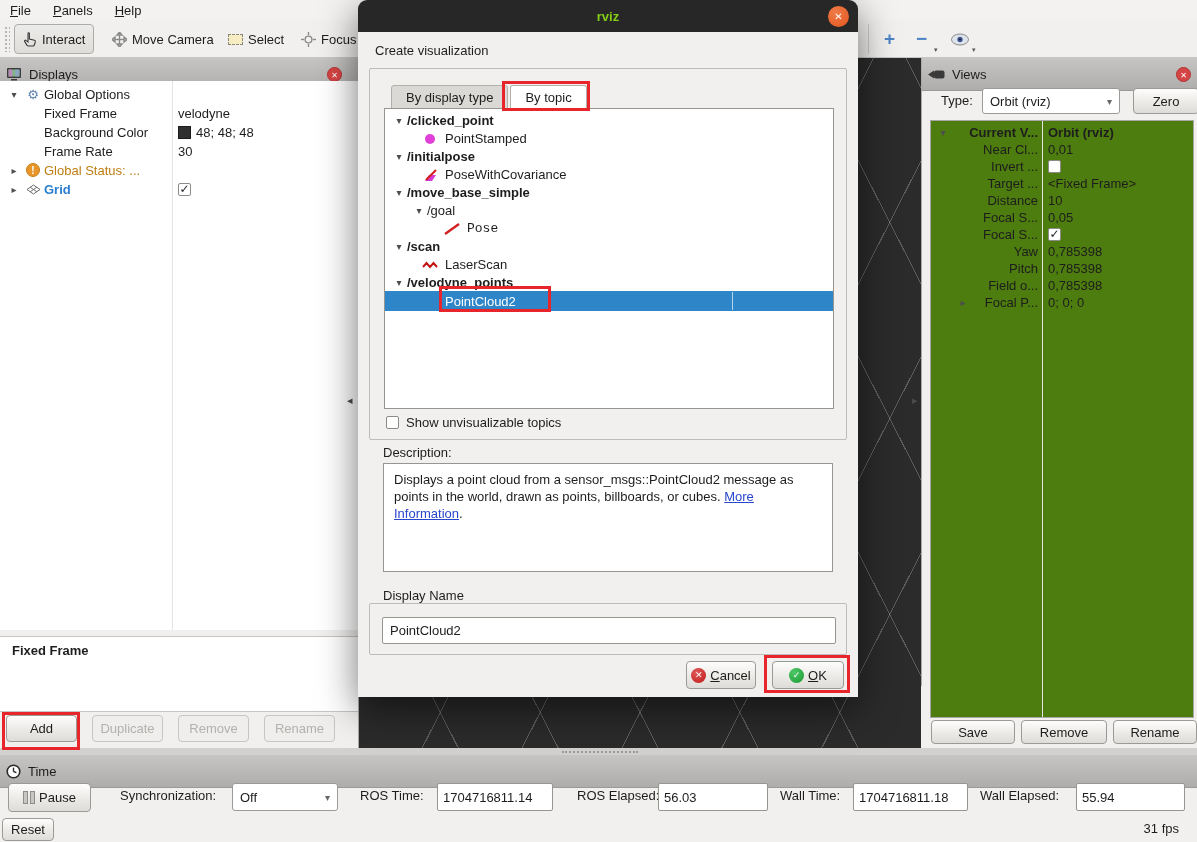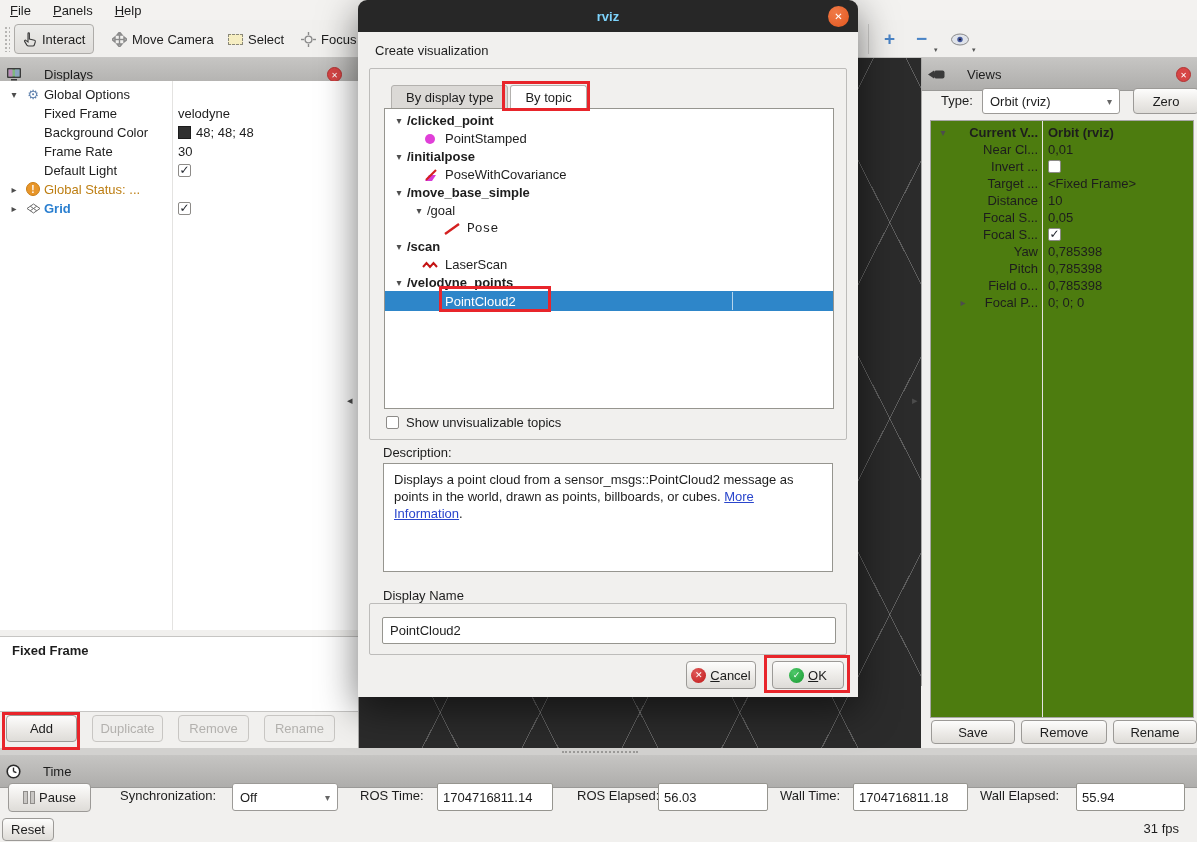--- a/index.html
+++ b/index.html
@@ -44,21 +44,21 @@
   .cb.checked::after { content:"✓"; font-size:12px; color:#20242c; margin-top:-1px; }
   .exp { width:12px; display:inline-block; text-align:center; color:#4d4d4d; font-size:10px; flex:none; }
   .exp.open::before { content:"▾"; }
   .exp.closed::before { content:"▸"; }
   .closebtn { width:15px; height:15px; border-radius:50%; background:#d64545; border:1px solid #b23232;
               color:#fff; font-size:10px; line-height:13px; text-align:center; }
   .closebtn::before { content:"✕"; font-size:8px; }
 
   .panel-titlebar { position:absolute; left:0; top:0; right:0; height:23px;
                     background:linear-gradient(#c6c5c3,#aeadab); border-bottom:1px solid #9a9997;
-                    display:flex; align-items:center; padding:16px 6px; gap:22px; }
+                    display:flex; align-items:center; padding:16px 6px; gap:7px; }
 
   
   .displays-panel { position:absolute; left:0; top:58px; width:359px; height:690px; background:#f1f0ee; border-right:1px solid #abaaa8; z-index:4; }
   .displays-panel .tree { position:absolute; left:0; top:23px; width:100%; height:549px; background:#fff; overflow:hidden; }
   .displays-panel .coldiv { position:absolute; left:172px; top:23px; width:1px; height:549px; background:#e4e3e1; z-index:2; }
   .drow { height:19px; display:flex; align-items:center; position:relative; padding-top:1px; }
   .drow .name { white-space:nowrap; }
   .drow .val { position:absolute; left:178px; display:flex; align-items:center; gap:5px; white-space:nowrap; }
   .ind0 { padding-left:8px; } .ind1 { padding-left:44px; }
   .gear-ic { color:#5f81ad; font-size:13px; width:16px; text-align:center; margin:0 3px 0 5px; }
@@ -110,21 +110,21 @@
   .sync-combo { position:absolute; left:232px; top:1px; width:106px; height:28px; }
   .tfield { position:absolute; top:1px; height:28px; }
   .reset-btn { position:absolute; left:2px; top:63px; width:52px; height:23px; }
   .fps { position:absolute; right:18px; top:66px; }
 
   
   .dialog { position:absolute; left:358px; top:0; width:500px; height:697px; background:#f1f0ee;
             border-radius:10px 10px 0 0; box-shadow:0 12px 38px rgba(0,0,0,.55); z-index:50; }
   .dlg-titlebar { position:absolute; left:0; top:0; width:100%; height:32px; background:#272727;
                   border-radius:9px 9px 0 0; display:flex; align-items:center; justify-content:center; }
-  .dlg-title { color:#7dd3fc; font-weight:bold; }
+  .dlg-title { color:#84cc16; font-weight:bold; }
   .dlg-close { position:absolute; right:9px; top:6px; width:21px; height:21px; border-radius:50%;
                background:radial-gradient(circle at 35% 30%, #f07a47, #e2571f); color:#fff; text-align:center; line-height:20px; font-size:12px; }
   .dlg-close::before { content:"✕"; font-size:10px; }
   .dlg-heading { position:absolute; left:17px; top:43px; }
   .groupbox { position:absolute; left:11px; top:68px; width:478px; height:372px; border:1px solid #bdbcba; border-radius:2px; }
   .tabs { position:absolute; left:21px; top:16px; height:24px; display:flex; }
   .tab { height:24px; display:flex; align-items:center; padding:0 14px; border:1px solid #b3b1ae; }
   .tab.inactive { background:#dbd9d6; border-radius:3px 3px 0 0; margin-right:2px; }
   .tab.active { background:#fff; border-bottom-color:#fff; border-radius:3px 3px 0 0; position:relative; z-index:2; }
   .topic-tree { position:absolute; left:14px; top:39px; width:450px; height:301px; background:#fff; border:1px solid #96958f; overflow:hidden; }
@@ -270,26 +270,20 @@
         <span class="name">Background Color</span>
         <span class="val">
             <span class="swatch"></span>
             <span>48; 48; 48</span>
           </span>
       </div>
       <div class="drow ind1">
         <span class="name">Frame Rate</span>
         <span class="val">30</span>
       </div>
-      <div class="drow ind1">
-        <span class="name">Default Light</span>
-        <span class="val">
-            <span class="cb checked"></span>
-          </span>
-      </div>
       <div class="drow ind0">
         <span class="exp closed"></span>
         <span class="warn-ic"></span>
         <span class="name name-warn">Global Status: ...</span>
       </div>
       <div class="drow ind0">
         <span class="exp closed"></span>
         <span class="ticon" style="margin:0 2px 0 4px;">
           <svg width="15" height="11" viewBox="0 0 15 11">
               <g stroke="#6d6d6d" stroke-width="1" fill="none">

